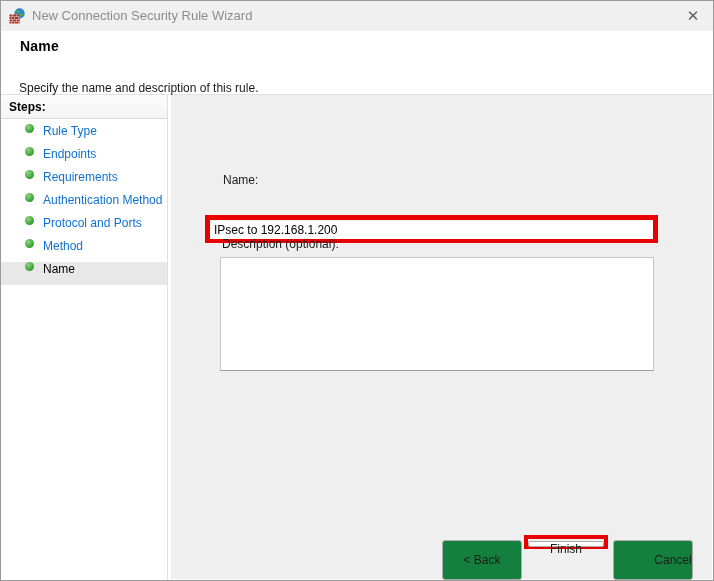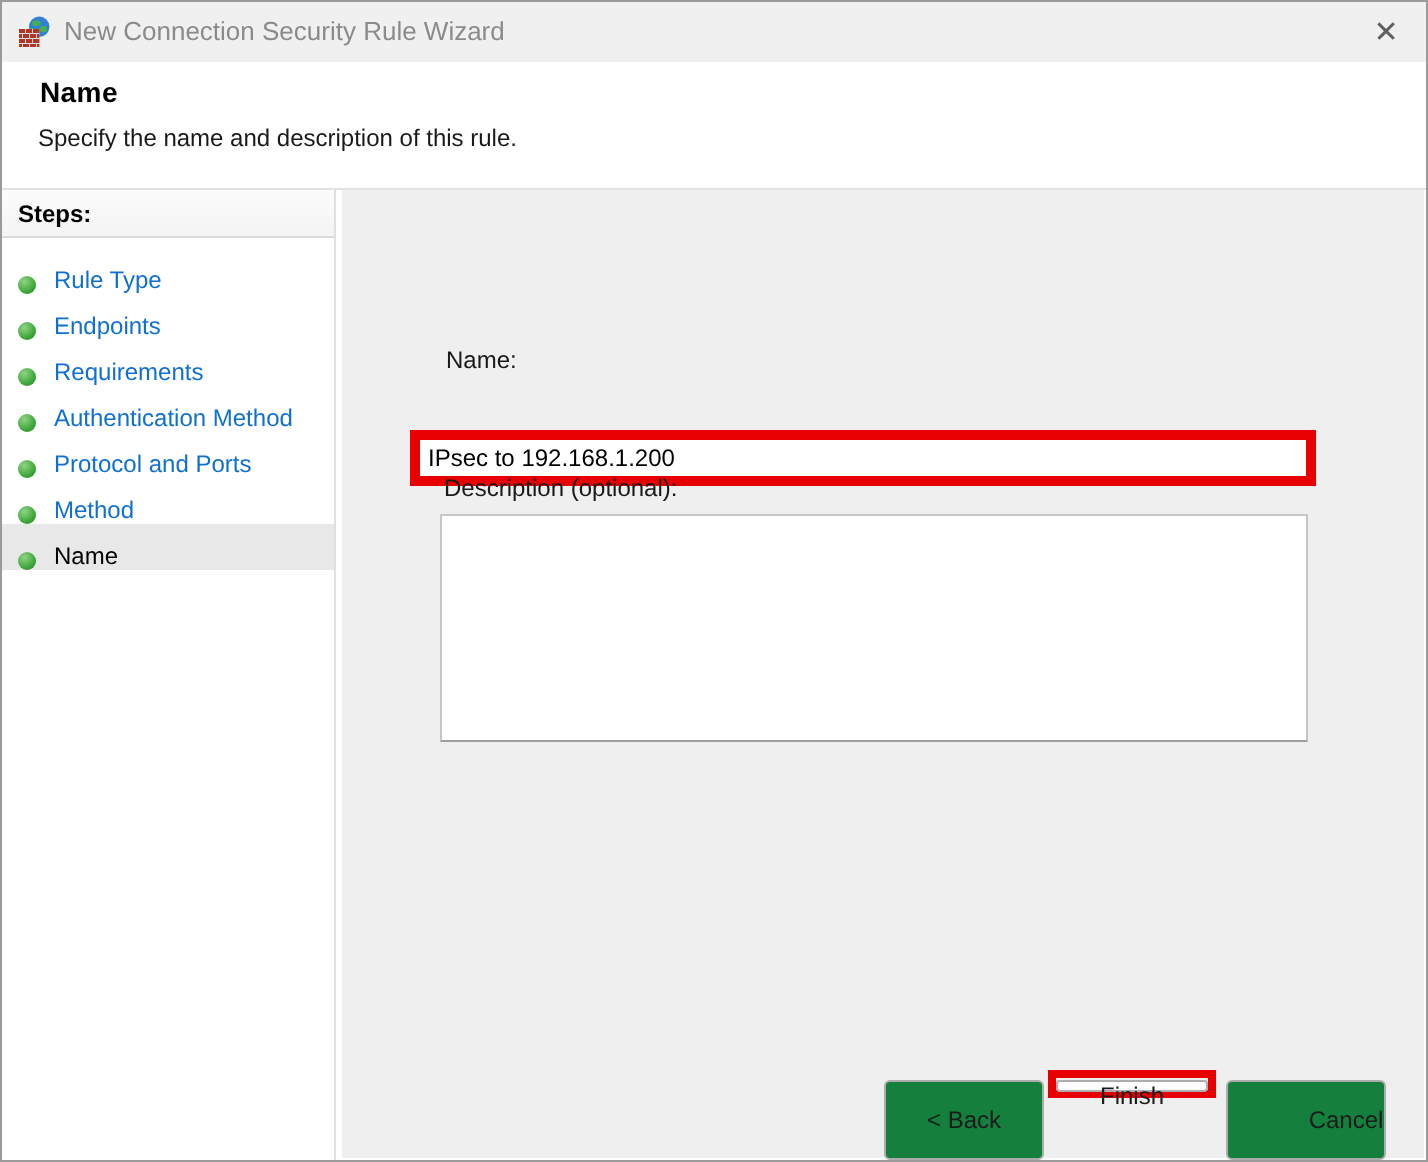--- a/index.html
+++ b/index.html
@@ -10,27 +10,27 @@
 
   
   .titlebar { position:absolute; left:0; top:0; right:0; height:30px; background:#f0f0f0; }
   .title-icon { position:absolute; left:8px; top:7px; width:16px; height:16px; }
   .title-text { position:absolute; left:31px; top:0; line-height:30px; font-size:13px; color:#8b8b8b; white-space:nowrap; }
   .close-btn { position:absolute; right:2px; top:0; width:36px; height:30px; display:flex; align-items:center; justify-content:center; font-size:15px; color:#5f5f5f; cursor:default; background:transparent; border:none; }
 
   
   .header { position:absolute; left:0; top:30px; right:0; height:64px; background:#fff; border-bottom:1px solid #e2e2e2; }
   .header-title { position:absolute; left:19px; top:7px; font-size:14px; font-weight:bold; color:#000; letter-spacing:.2px; }
-  .header-sub { position:absolute; left:18px; top:31px; font-size:12px; color:#1a1a1a;text-align:right; }
+  .header-sub { position:absolute; left:18px; top:50px; font-size:12px; color:#1a1a1a;text-align:right; }
 
   
   .sidebar { position:absolute; left:0; top:94px; width:167px; bottom:0; background:#fff; border-right:1px solid #e0e0e0; }
   .steps-heading { height:24px; background:linear-gradient(#fcfcfc,#f4f4f4); border-bottom:1px solid #dadada; font-size:12px; font-weight:bold; color:#000; padding:5px 0 0 8px; }
   .steps-list { margin-top:5px; }
-  .step-item { height:23px; display:flex; align-items:flex-end; padding-left:8px; font-size:12px; cursor:default; }
+  .step-item { height:23px; display:flex; align-items:flex-start; padding-left:24px; font-size:12px; cursor:default; }
   .step-item.active { background:#e8e8e8; }
   .bullet { width:9px; height:9px; border-radius:50%; margin-right:9px; flex:none;
             background:radial-gradient(circle at 35% 30%, #8fd483, #3aa435 65%, #257a28); }
   .step-label { color:#1070d2; white-space:nowrap; }
   .step-item.active .step-label { color:#000; }
 
   
   .main { position:absolute; left:170px; top:94px; right:1px; bottom:1px; background:#efefef; }
   .field-label { position:absolute; font-size:12px; color:#1a1a1a; }
   .lbl-name { left:52px; top:78px; }

